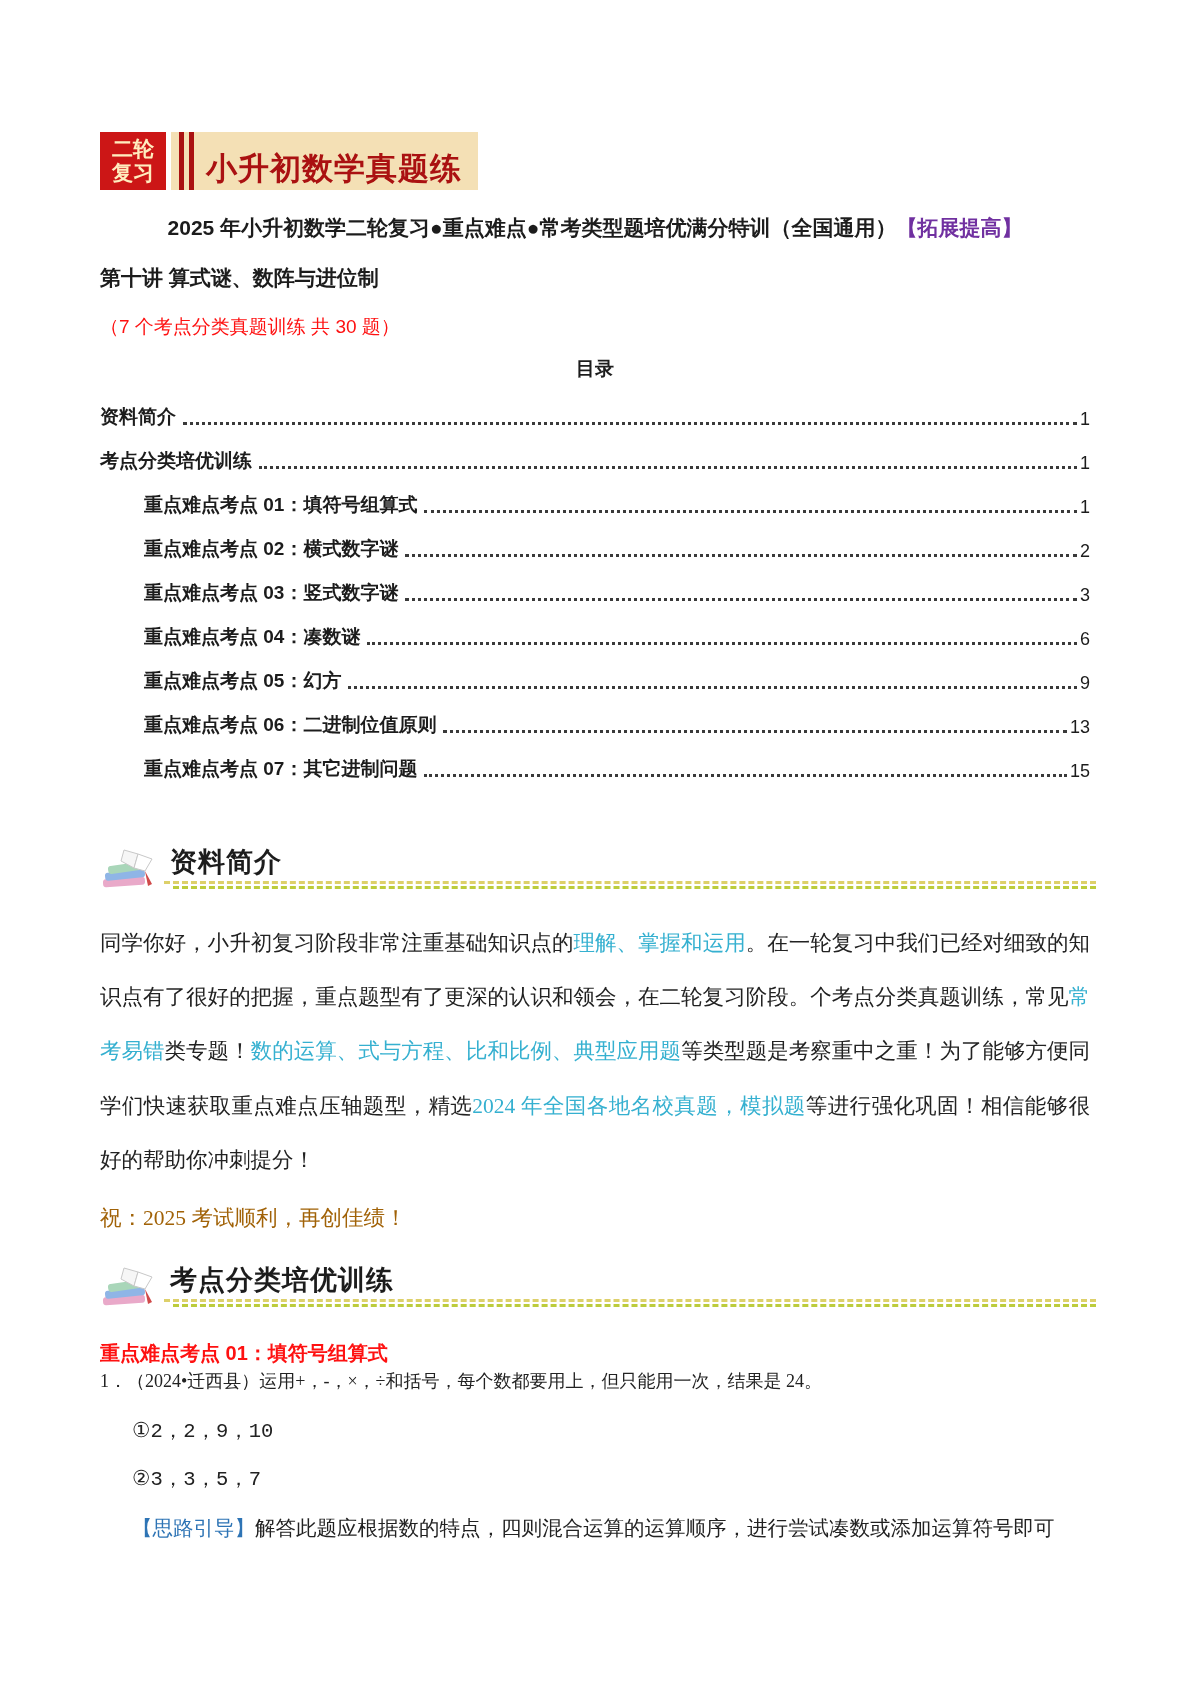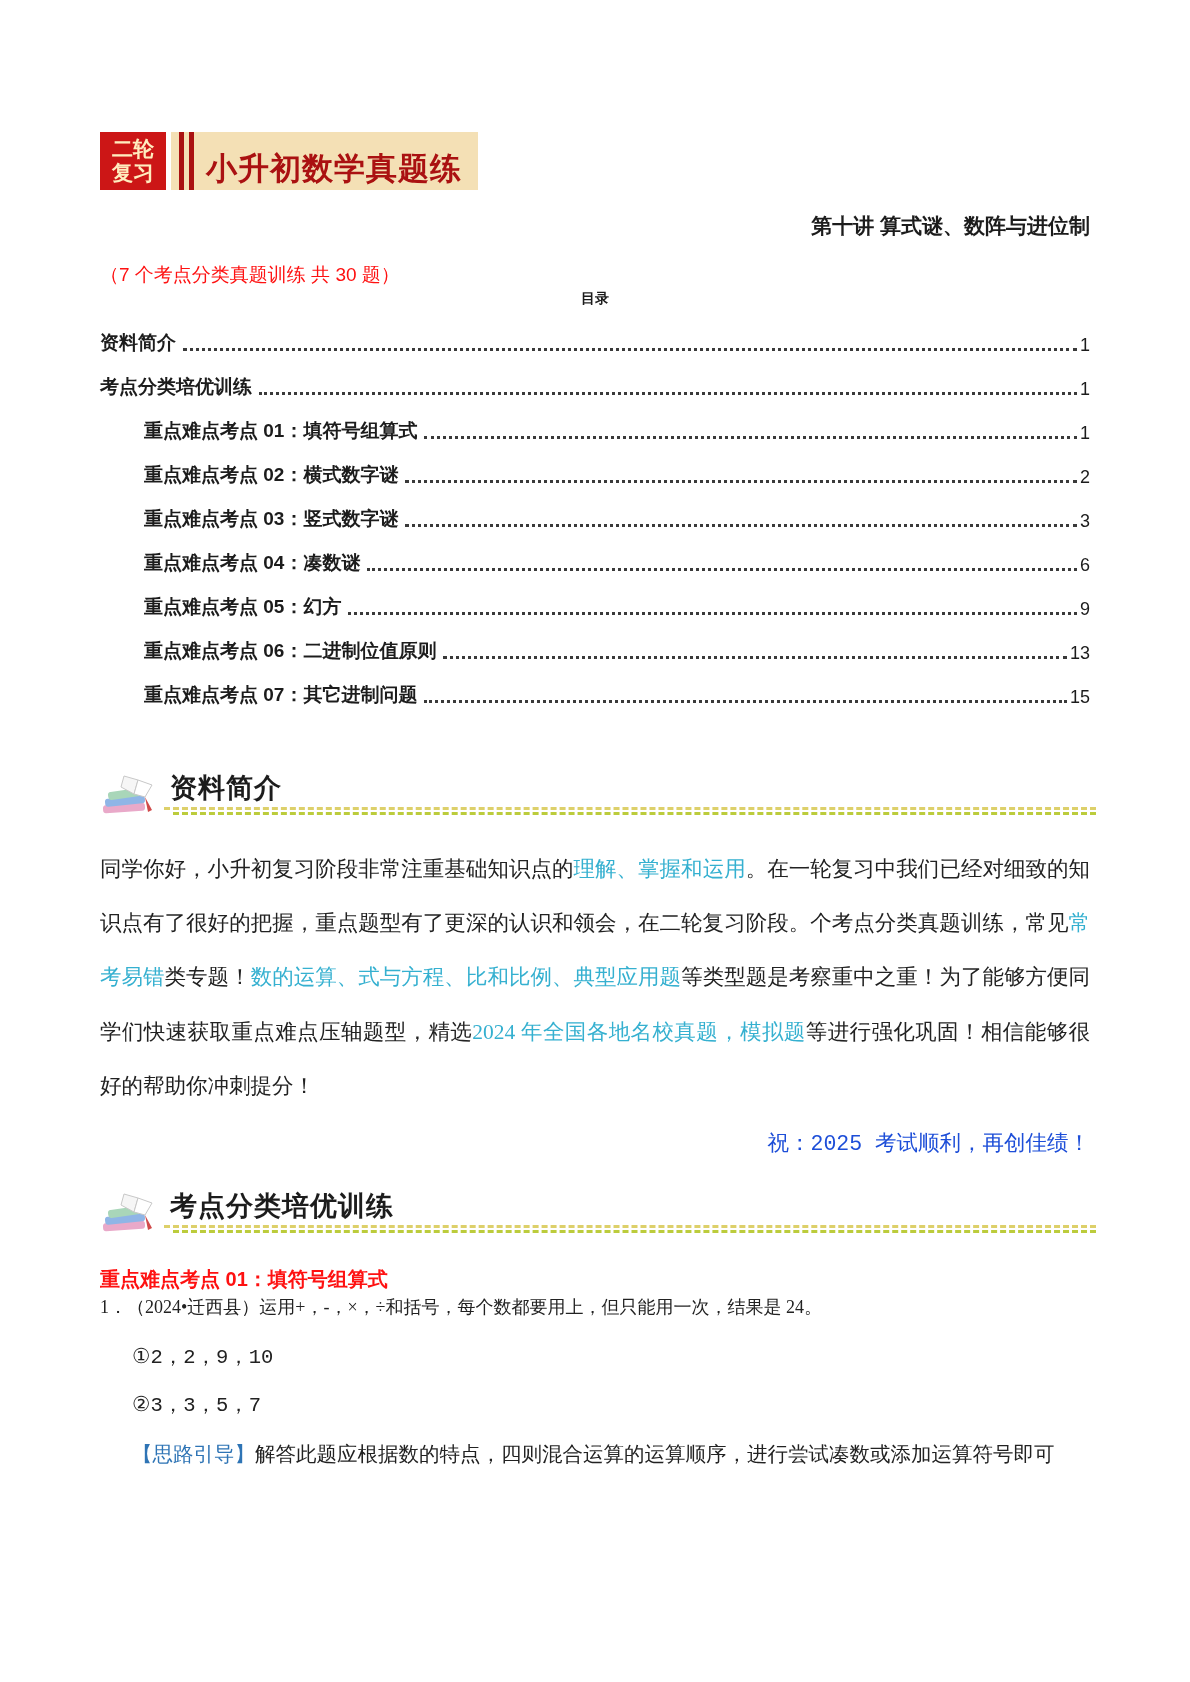--- a/index.html
+++ b/index.html
@@ -20,25 +20,25 @@
   }
   .logo-banner { background:var(--logo-cream,#f4e0b5); display:flex; align-items:flex-end; padding:0 16px 0 8px; margin-left:5px; }
   .logo-stripes { width:15px; align-self:stretch; margin-right:12px;
     border-left:5px solid var(--logo-dark-red,#aa1111); border-right:5px solid var(--logo-dark-red,#aa1111); }
   .logo-banner-text { color:var(--logo-dark-red,#aa1111); font-weight:bold; font-size:31px;
     font-family:"Liberation Serif", serif; letter-spacing:1px; }
 
   
   .doc-title { text-align:center; font-size:21px; font-weight:bold; margin-top:24px; }
   .doc-title .purple { color:var(--accent-purple,#7030a0); }
-  .lecture-title { text-align:right; font-size:21px; font-weight:bold; margin-top:22px; }
+  .lecture-title { text-align:left; font-size:21px; font-weight:bold; margin-top:22px; }
   .count-line { text-align:left; font-size:19px; color:var(--accent-red,#fe1111); margin-top:22px; }
 
   
-  .toc-heading { text-align:center; font-size:14px; font-weight:bold; margin-top:2px; }
+  .toc-heading { text-align:center; font-size:19px; font-weight:bold; margin-top:16px; }
   .toc { margin-top:4px; }
   .toc-row { display:flex; align-items:flex-end; height:44px; font-size:19px; }
   .toc-row.indent { padding-left:44px; }
   .toc-label { font-weight:bold; white-space:nowrap; }
   .toc-dots { flex:1; border-bottom:3px dotted #3a3a3a; margin:0 3px 5px 7px; }
   .toc-page { font-size:18px; }
 
   
   .section-header { position:relative; height:54px; }
   .section-header.first { margin-top:56px; }
@@ -47,22 +47,22 @@
   .section-title { position:absolute; left:70px; bottom:12px; font-size:27px; font-weight:bold; letter-spacing:1px; }
   .dash-line { position:absolute; left:64px; right:-6px; bottom:1px; height:10px; }
   .dash-line::before, .dash-line::after { content:""; position:absolute; left:0; right:0; height:0; border-top:3px dashed; }
   .dash-line::before { top:0; border-color:var(--dash-yellow,#ddd06a); }
   .dash-line::after { top:5px; left:9px; border-color:var(--dash-green,#bccc3c); }
 
   
   .intro-para { margin-top:24px; font-family:"Liberation Serif", serif; font-size:21.5px;
     line-height:2.52; text-align:justify; color:#222; }
   .cyan { color:var(--highlight-cyan,#35b0d0); }
-  .wish-line { font-family:Liberation Mono, monospace; font-size:21.5px; text-align:right;
-    margin-top:10px; line-height:2; color:#1d4ed8; }
+  .wish-line { font-family:Liberation Serif, serif; font-size:21.5px; text-align:left;
+    margin-top:10px; line-height:2; color:#a16207; }
 
   
   .topic-title { color:var(--accent-red,#fe1111); font-weight:bold; font-size:20px; margin-top:30px; }
   .q-text { font-family:"Liberation Serif", serif; font-size:18px; line-height:1.6; color:#222; }
   .q-item { font-family:Liberation Mono, monospace; font-size:20.5px; margin-top:20px; padding-left:32px; color:#222; }
   .hint-line { font-family:"Liberation Serif", serif; font-size:20.5px; margin-top:22px; padding-left:32px; color:#222; }
   .hint-label { color:var(--hint-blue,#2e74b5); }
 </style>
 </head>
 <body>
@@ -73,20 +73,21 @@
     <div class="logo-badge">
       <span>二轮</span>
       <span>复习</span>
     </div>
     <div class="logo-banner">
       <span class="logo-stripes"></span>
       <span class="logo-banner-text">小升初数学真题练</span>
     </div>
   </header>
 
+  <h1 class="doc-title"><span>2025 年小升初数学二轮复习●重点难点●常考类型题培优满分特训（全国通用）</span><span class="purple">【拓展提高】</span></h1>
   <h2 class="lecture-title">第十讲 算式谜、数阵与进位制</h2>
   <div class="count-line">（7 个考点分类真题训练 共 30 题）</div>
 
   <div class="toc-heading">目录</div>
   <nav class="toc">
     <div class="toc-row">
       <span class="toc-label">资料简介</span>
       <span class="toc-dots"></span>
       <span class="toc-page">1</span>
     </div>

